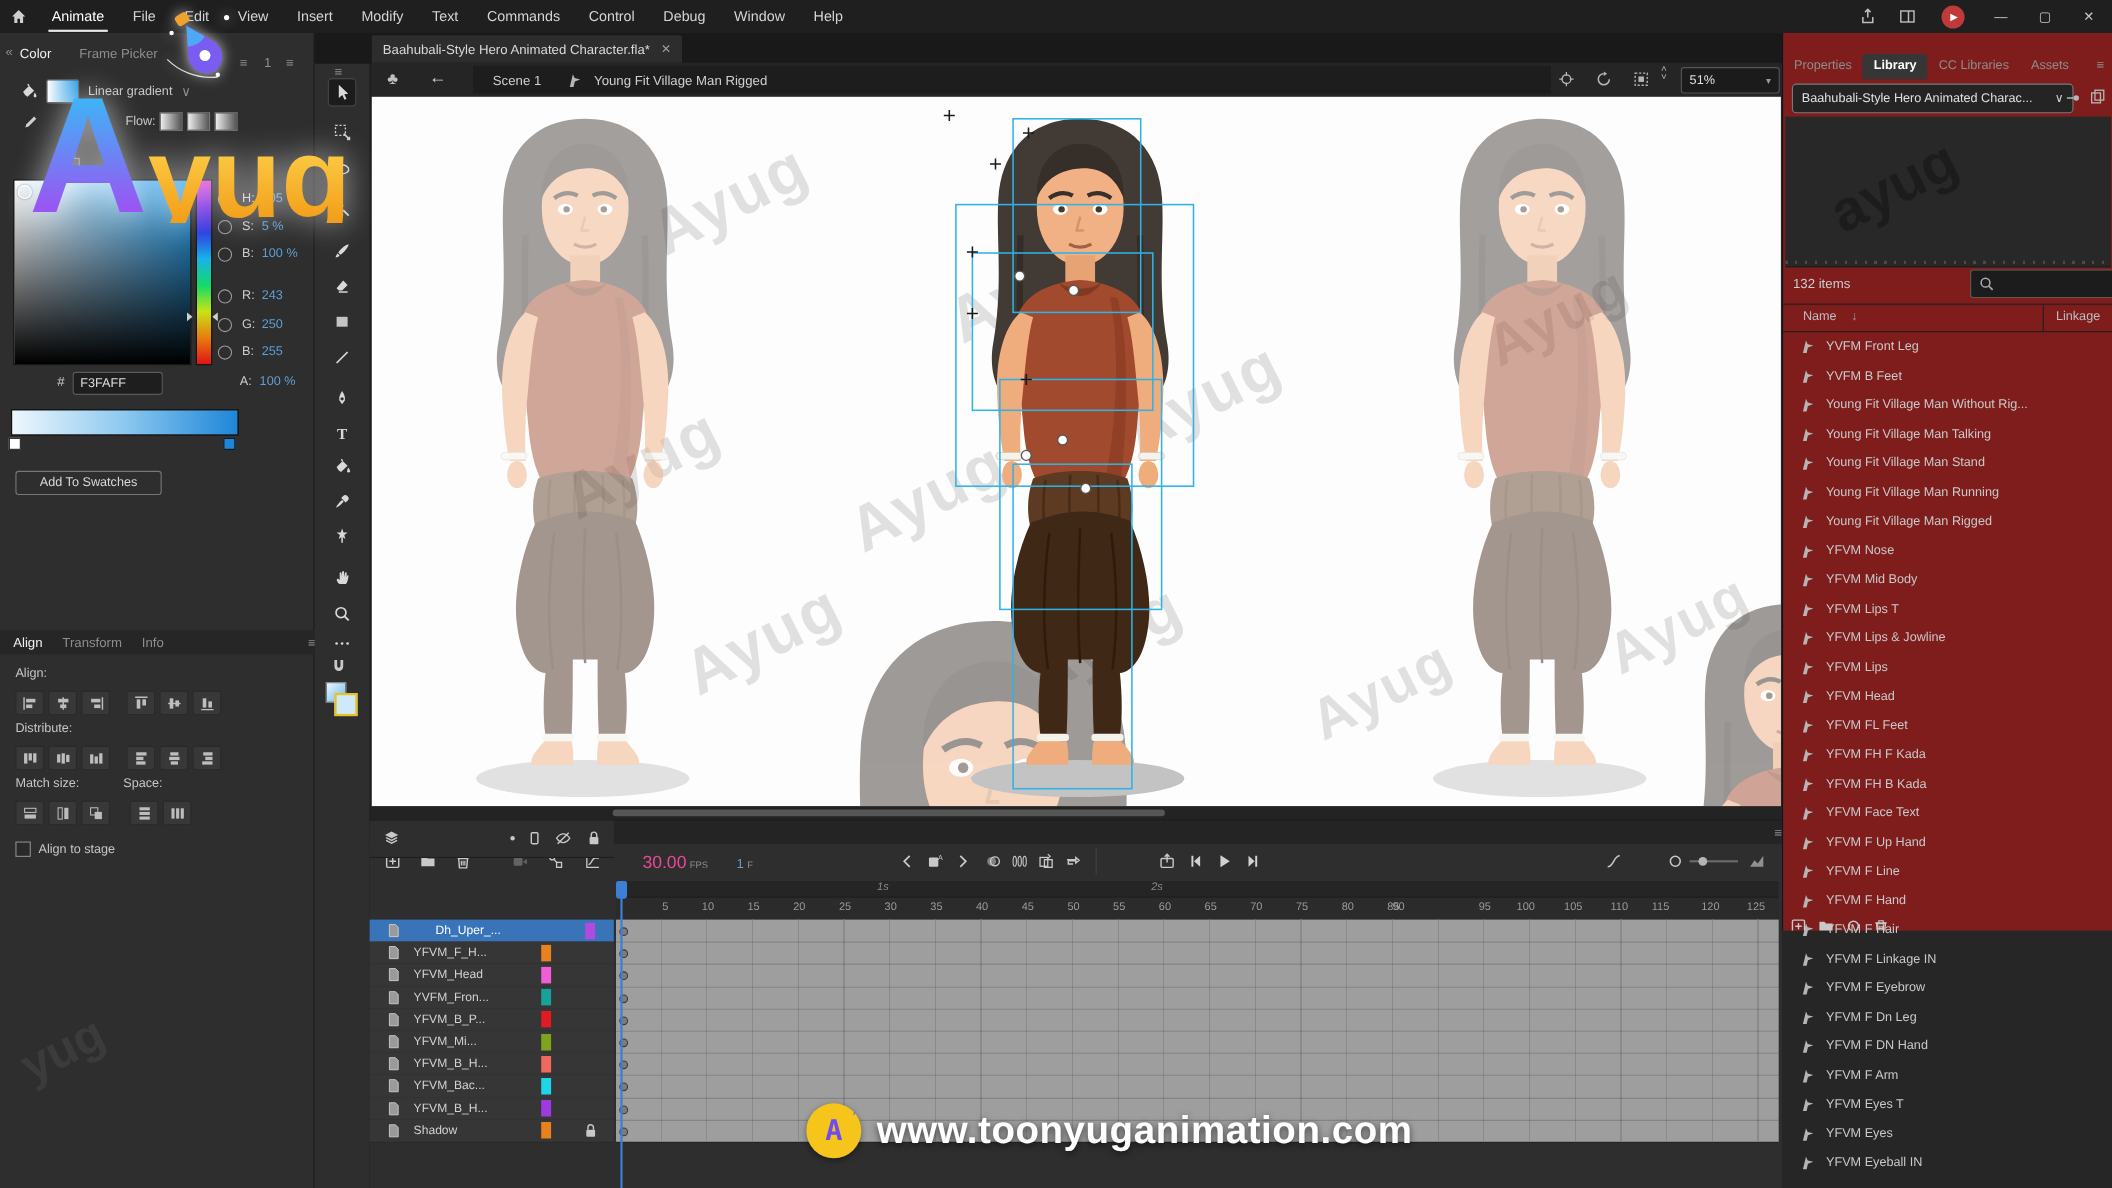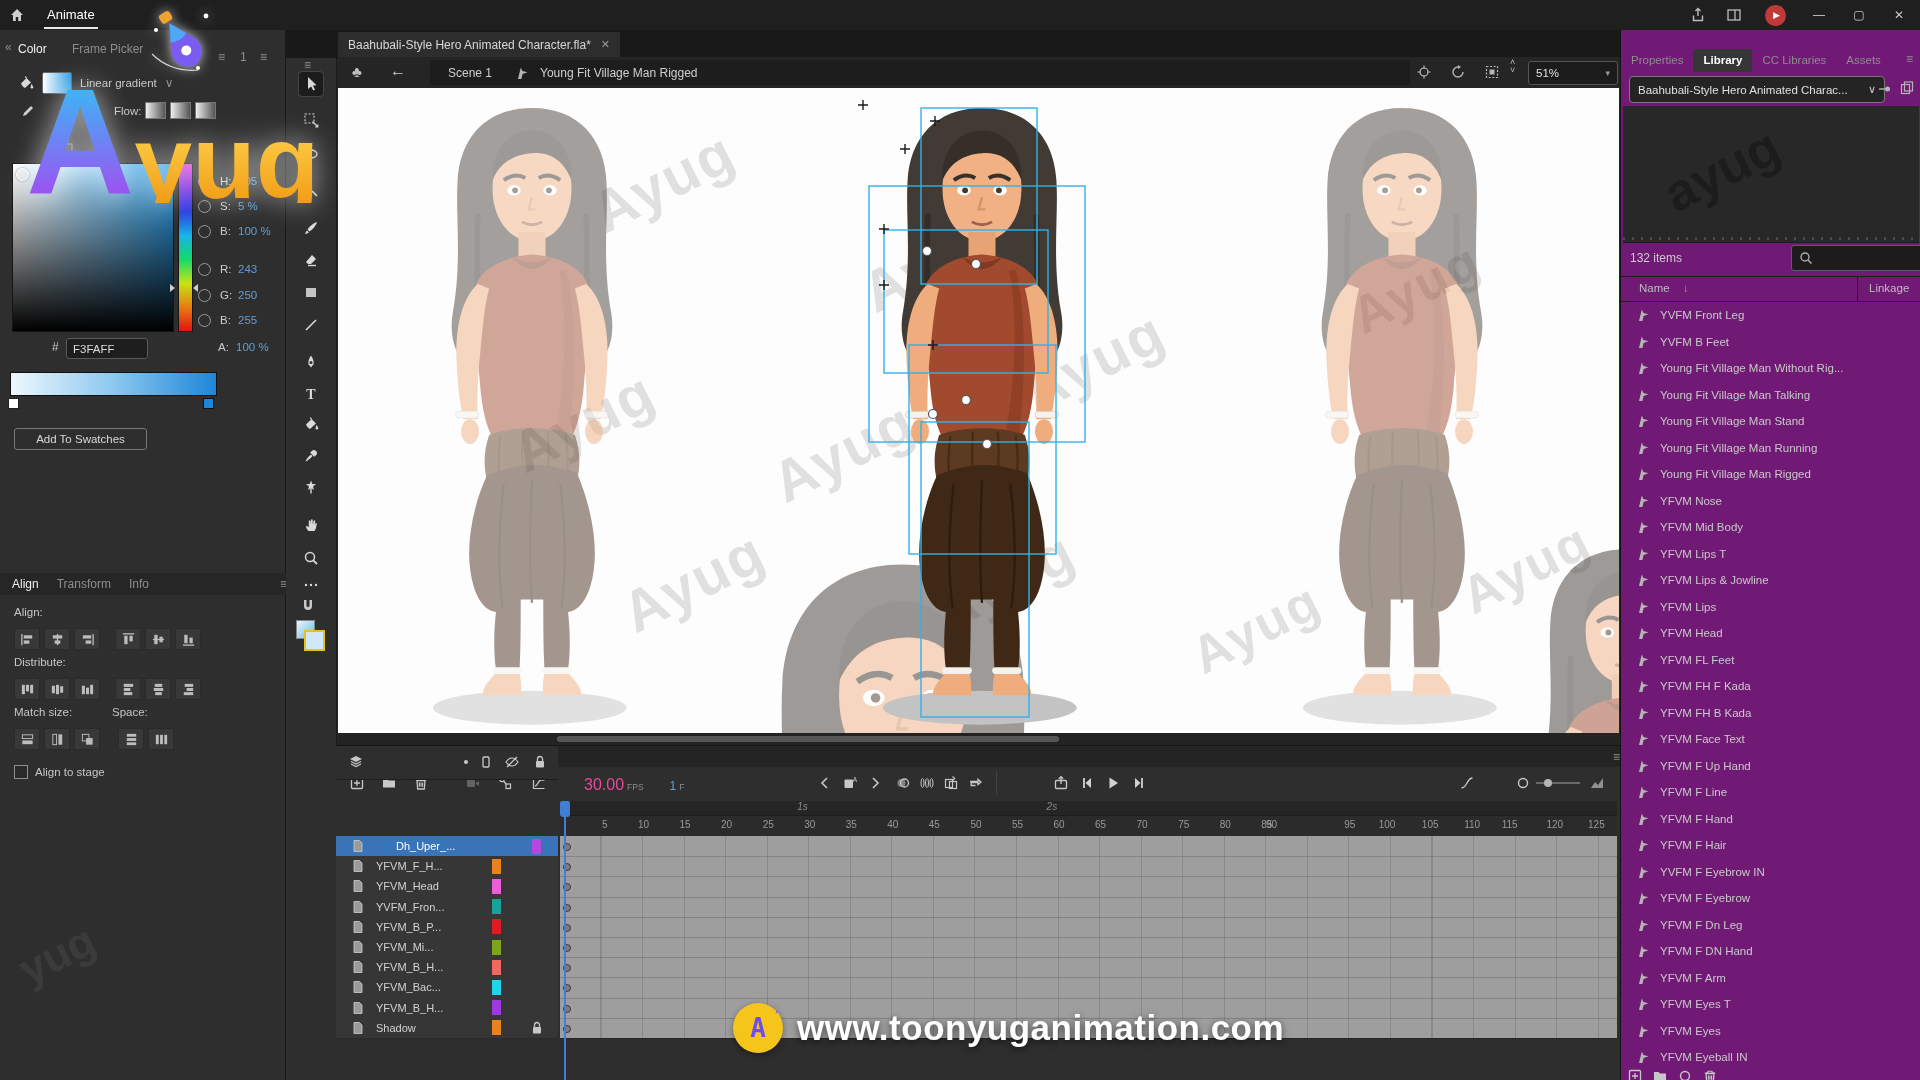--- a/index.html
+++ b/index.html
@@ -107,21 +107,21 @@
   .rnum{position:absolute;top:3px;font-size:10px;color:#9a9a9a;}
   .rsec{position:absolute;top:0px;font-size:10px;font-style:italic;color:#8a8a8a;}
   #frames{position:absolute;left:0;top:35px;width:1057px;height:202px;background:#9e9e9e;
     background-image:repeating-linear-gradient(90deg,transparent 0,transparent 40.5px,#8a8a8a 40.5px,#8a8a8a 41.55px);}
   .frow{position:absolute;left:0;width:1057px;height:20.2px;border-bottom:1px solid rgba(0,0,0,.16);}
   .kdot{position:absolute;left:3px;top:7px;width:6px;height:6px;border-radius:50%;border:1.4px solid #3a3a3a;background:#7c7c7c;}
   #playheadline{position:absolute;left:4px;top:14px;width:2px;height:310px;background:#3d7fd4;}
   #playheadcap{position:absolute;left:0px;top:0px;width:10px;height:16px;background:#3d7fd4;border-radius:2px 2px 3px 3px;}
 
   
-  #rightcol{left:1620px;top:30px;width:300px;height:1050px;background:#701a75;border-left:1px solid #141414;}
+  #rightcol{left:1620px;top:30px;width:300px;height:816px;background:#7f1d1d;border-left:1px solid #141414;}
   #rtabs{position:absolute;left:0;top:16px;width:100%;height:26px;display:flex;align-items:flex-end;gap:0;font-size:11.5px;color:#8d8d8d;}
   #rtabs div{padding:5px 10px 6px 10px;}
   #rtabs .active{color:#ffffff;font-weight:bold;background:#363636;border-radius:3px 3px 0 0;}
   #libdrop{position:absolute;left:8px;top:46px;width:238px;height:25px;border:1px solid #7a7a7a;border-radius:4px;background:#242424;
     color:#e0e0e0;font-size:11.5px;display:flex;align-items:center;justify-content:space-between;padding:0 8px;}
   #libpreview{position:absolute;left:2px;top:76px;width:296px;height:136px;background:#282828;border-bottom:1px solid #1c1c1c;overflow:hidden;}
   #libcount{position:absolute;left:9px;top:221px;color:#cccccc;font-size:12px;}
   #libsearch{position:absolute;left:170px;top:215px;width:126px;height:24px;border:1px solid #5c5c5c;border-radius:3px;background:#1c1c1c;display:flex;align-items:center;padding-left:6px;}
   #libsearch input{background:transparent;border:none;outline:none;color:#ddd;width:92px;font-size:11px;}
   #libhdr{position:absolute;left:0;top:246px;width:100%;height:24px;border-top:1px solid #1e1e1e;border-bottom:1px solid #1e1e1e;
@@ -184,20 +184,33 @@
     </defs>
   </svg>
 
   <div id="menubar" class="abs">
     <span class="home">
         <svg viewBox="0 0 16 16" width="16" height="16">
           <path d="M8 2 L14 8 H12 V14 H9.2 V10 H6.8 V14 H4 V8 H2 Z" fill="#cfcfcf"></path>
         </svg>
       </span>
     <div class="mi active">Animate</div>
+    <div id="menuitems" style="display:flex">
+        <div class="mi">File</div>
+        <div class="mi">Edit</div>
+        <div class="mi">View</div>
+        <div class="mi">Insert</div>
+        <div class="mi">Modify</div>
+        <div class="mi">Text</div>
+        <div class="mi">Commands</div>
+        <div class="mi">Control</div>
+        <div class="mi">Debug</div>
+        <div class="mi">Window</div>
+        <div class="mi">Help</div>
+      </div>
     <div id="winbtns">
       <span class="wicon">
           <svg viewBox="0 0 16 16" width="16" height="16">
             <path d="M8 1.5 V9 M5.5 4 L8 1.5 L10.5 4 M3.5 8.5 V13.5 H12.5 V8.5" stroke="#bdbdbd" fill="none" stroke-width="1.4"></path>
           </svg>
         </span>
       <span class="wicon">
           <svg viewBox="0 0 16 16" width="16" height="16">
             <rect x="2" y="3" width="12" height="10" fill="none" stroke="#bdbdbd" stroke-width="1.3"></rect>
             <line x1="9" y1="3" x2="9" y2="13" stroke="#bdbdbd" stroke-width="1.3"></line>
@@ -1214,21 +1227,21 @@
             </svg>
           </span>
           <span>YFVM F Hair</span>
         </div>
         <div class="libitem">
           <span>
             <svg viewBox="0 0 16 16" width="16" height="16">
               <path d="M4 14 L6.8 2.6 L8.4 6 L13.5 7.2 L8.6 9 L7.4 14 Z" fill="#b5b5b5"></path>
             </svg>
           </span>
-          <span>YVFM F Eyebrow IN</span>
+          <span>YFVM F Linkage IN</span>
         </div>
         <div class="libitem">
           <span>
             <svg viewBox="0 0 16 16" width="16" height="16">
               <path d="M4 14 L6.8 2.6 L8.4 6 L13.5 7.2 L8.6 9 L7.4 14 Z" fill="#b5b5b5"></path>
             </svg>
           </span>
           <span>YFVM F Eyebrow</span>
         </div>
         <div class="libitem">

